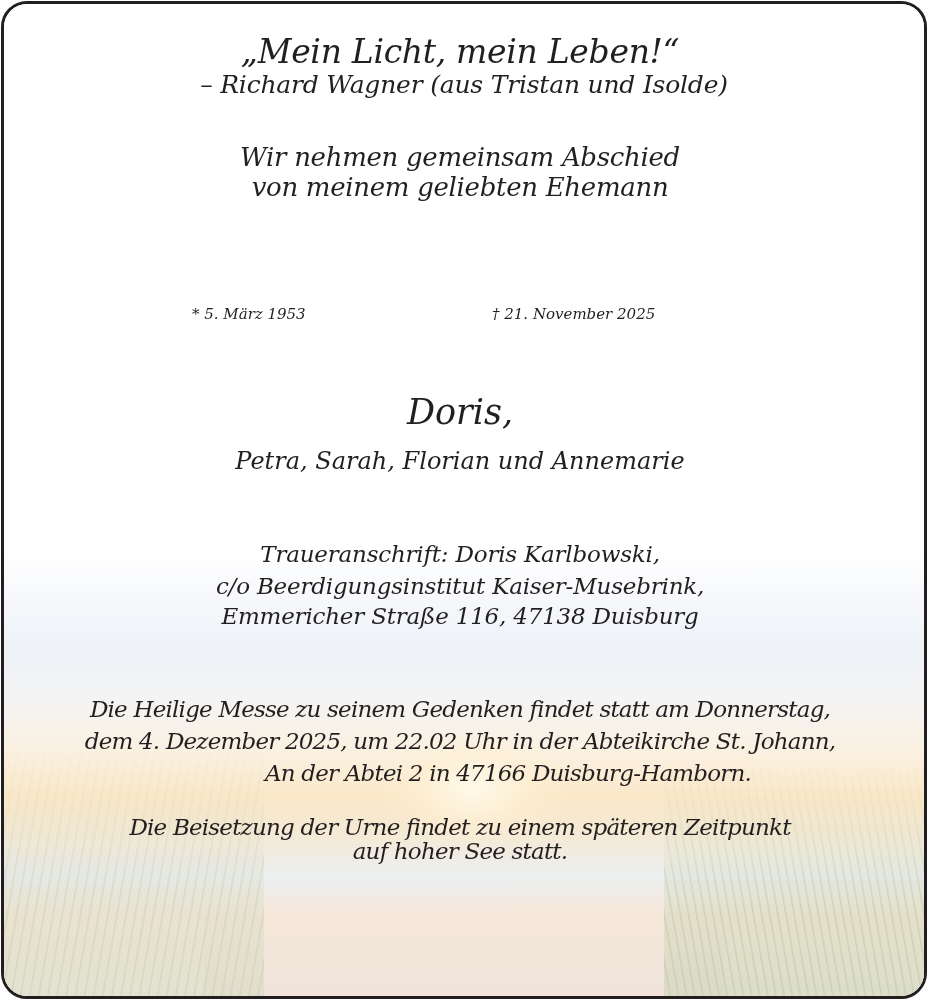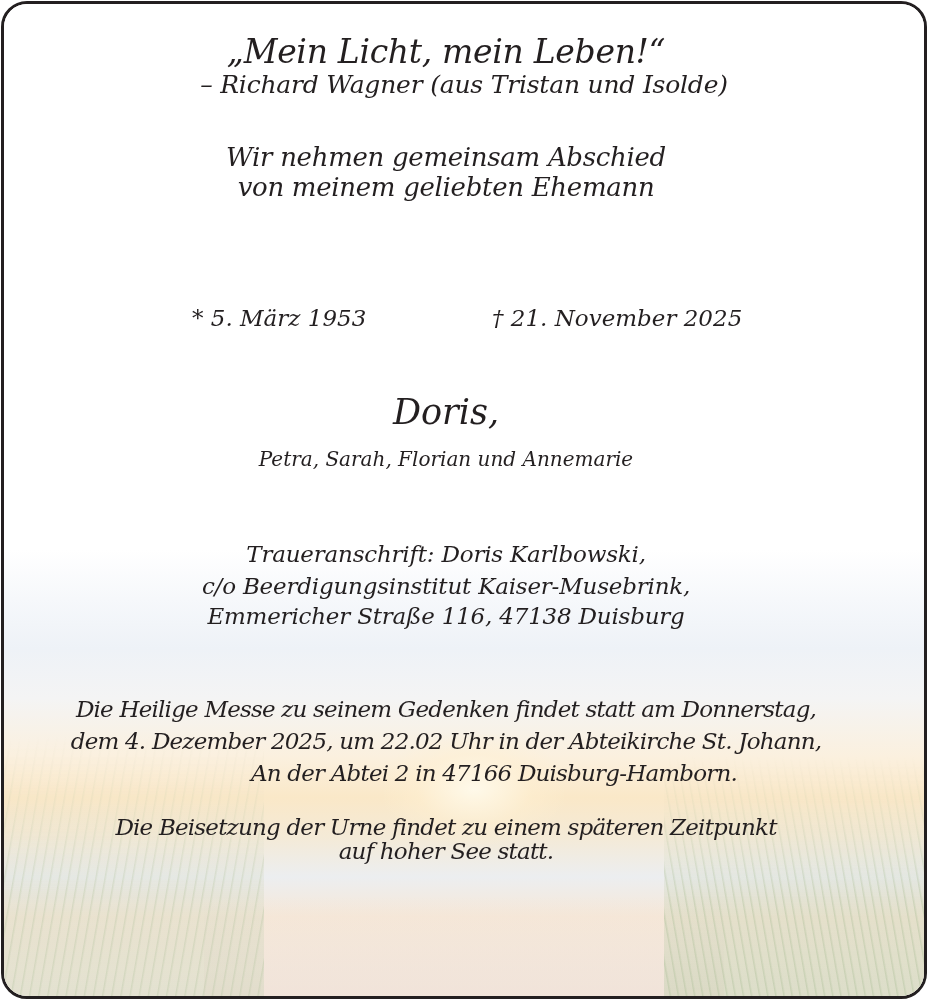--- a/index.html
+++ b/index.html
@@ -49,31 +49,31 @@
     position: absolute; left: 200px; right: 200px; bottom: 0; height: 100px;
     background: linear-gradient(to top, rgba(240,225,215,0.8), rgba(245,232,222,0));
   }
   .content {
     position: absolute; left: 0; top: 0; width: 928px; height: 1000px;
     color: #231f20;
     font-family: "DejaVu Serif", "Liberation Serif", serif;
     font-style: italic;
     text-align: center;
   }
-  .t { position: absolute; left: 2px; width: 888px; white-space: nowrap; }
+  .t { position: absolute; left: 16px; width: 888px; white-space: nowrap; }
   .quote { top: 32px; font-size: 33px; letter-spacing: -0.3px; }
   .quote-attr { top: 70px; font-size: 25px; left: 0; width: 928px; letter-spacing: -0.2px; }
   .farewell1 { top: 142px; font-size: 26px; letter-spacing: -0.3px; }
   .farewell2 { top: 172px; font-size: 26px; letter-spacing: -0.3px; }
   .name { top: 232px; font-size: 57px; letter-spacing: -0.5px; }
-  .dates { position: absolute; top: 305px; left: 0; width: 928px; height: 30px; font-size: 23px; }
+  .dates { position: absolute; top: 305px; left: 0; width: 928px; height: 30px; font-size: 15px; }
   .birth { position: absolute; left: 192px; top: 0; white-space: nowrap; }
   .death { position: absolute; left: 492px; top: 0; white-space: nowrap; }
   .doris { top: 392px; font-size: 35px; }
-  .family { top: 447px; font-size: 20px; }
+  .family { top: 447px; font-size: 24px; }
   .addr { font-size: 23px; letter-spacing: -0.2px; }
   .addr1 { top: 541px; }
   .addr2 { top: 573px; }
   .addr3 { top: 603px; }
   .mass { font-size: 23px; letter-spacing: -0.8px; }
   .mass1 { top: 696px; }
   .mass2 { top: 728px; }
   .mass3 { top: 760px; margin-left: 48px; }
   .urn1 { top: 802px; font-size: 23px; letter-spacing: -0.8px; margin-top: 12px; }
   .urn2 { top: 838px; font-size: 23px; letter-spacing: -0.8px; }

